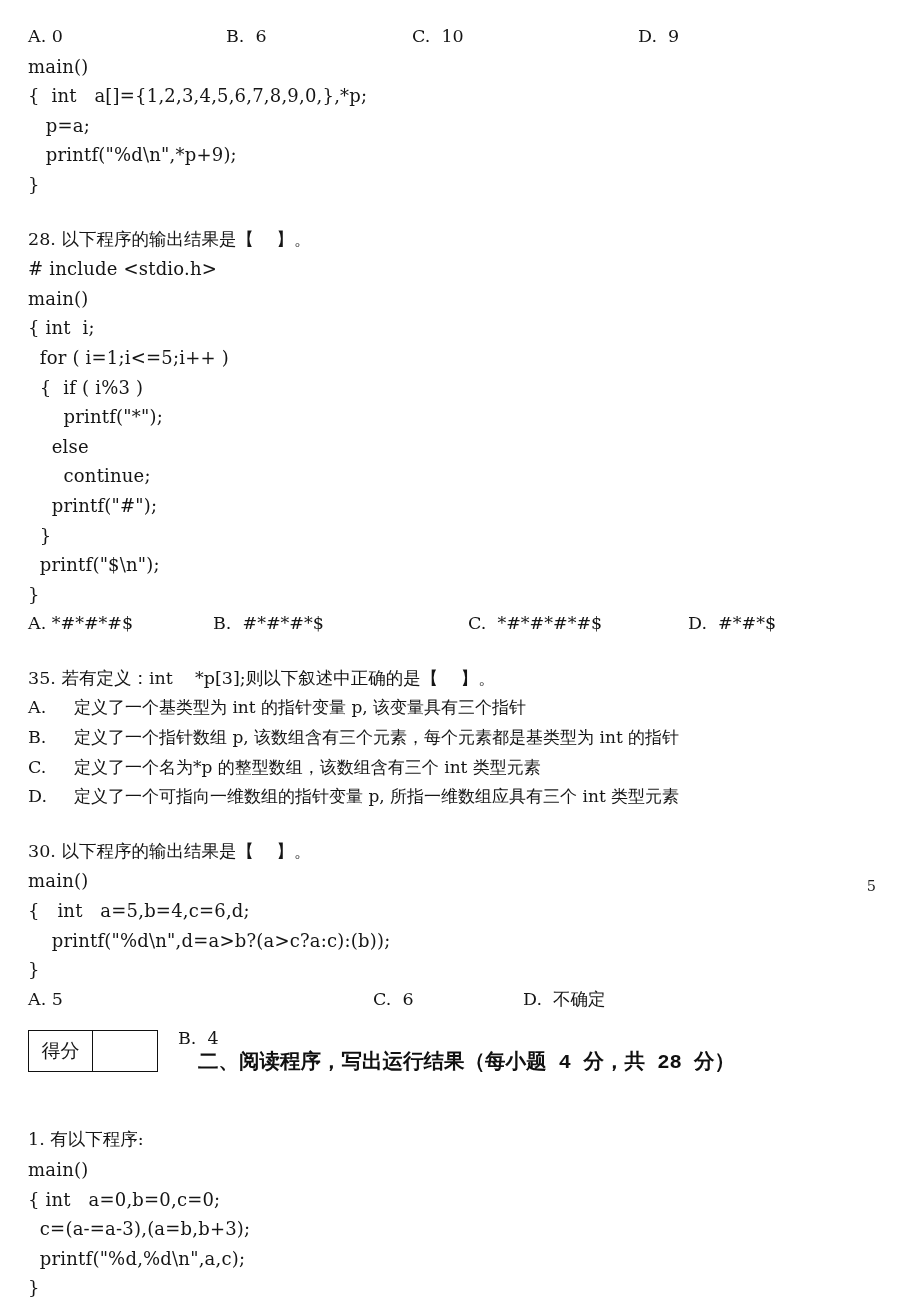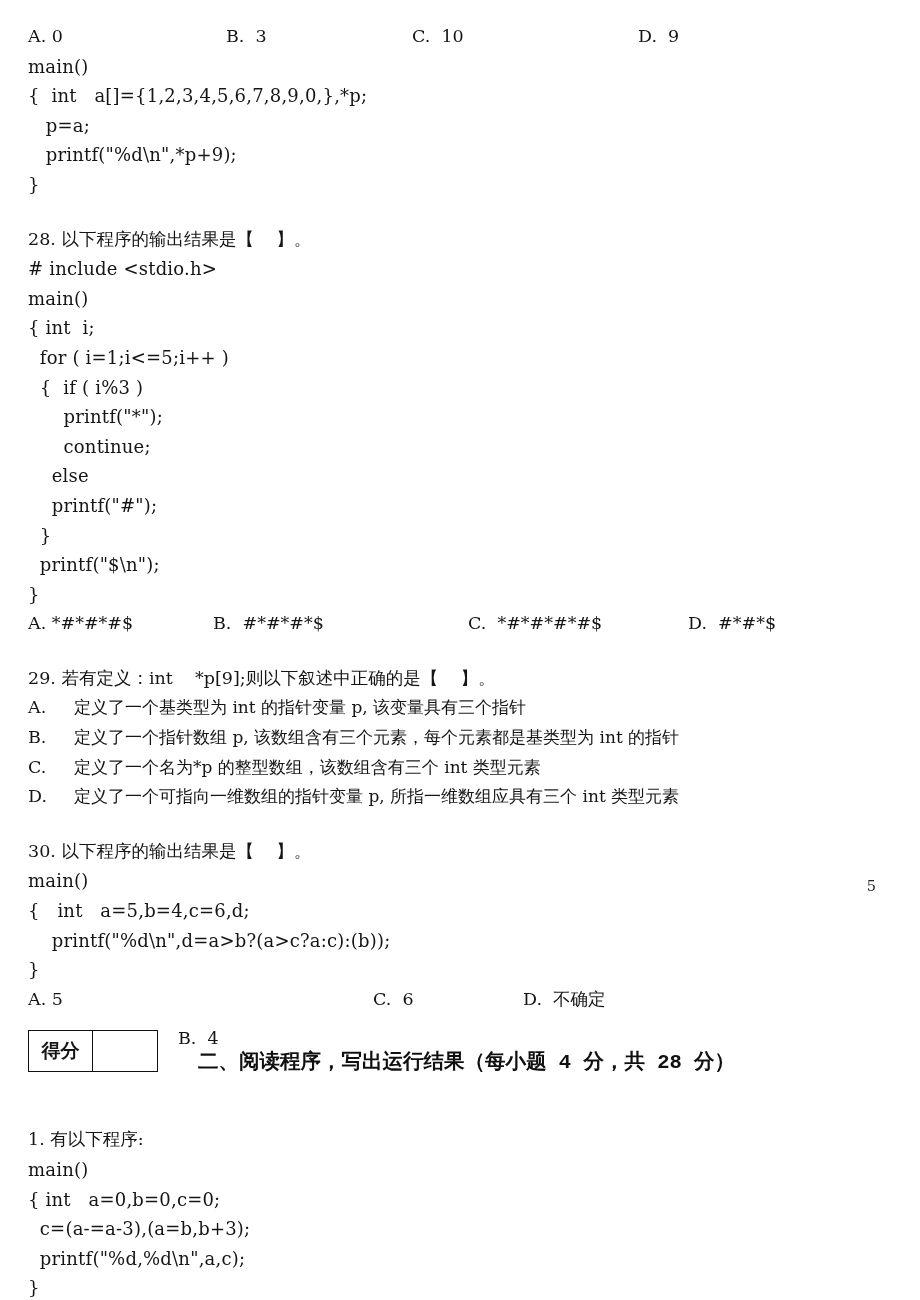--- a/index.html
+++ b/index.html
@@ -97,21 +97,21 @@
     display: flex;
     box-sizing: border-box;
   }
   .score-label {
     width: 64px;
     border-right: 1.6px solid #111;
     display: flex;
     align-items: center;
     justify-content: center;
     font-family: "DejaVu Sans", "Liberation Sans", sans-serif;
-    font-weight: bold;
+    font-weight: normal;
     font-size: 19px;
     box-sizing: border-box;
   }
   .score-value {
     flex: 1;
     display: flex;
     align-items: center;
     justify-content: center;
     font-family: "DejaVu Sans", sans-serif;
     font-size: 18px;
@@ -140,56 +140,56 @@
     color: #222;
   }
 </style>
 </head>
 <body>
 
 <div class="page">
 
   <div class="optrow">
     <span style="left:0px;">A. 0</span>
-    <span style="left:198px;">B.  3</span>
+    <span style="left:198px;">B.  6</span>
     <span style="left:384px;">C.  10</span>
     <span style="left:610px;">D.  9</span>
   </div>
 
   <div>
     <div class="code">main()</div>
     <div class="code">{  int   a[]={1,2,3,4,5,6,7,8,9,0,},*p;</div>
     <div class="code">   p=a;</div>
     <div class="code">   printf("%d\n",*p+9);</div>
     <div class="code">}</div>
   </div>
 
   <div class="mixed">28. 以下程序的输出结果是【    】。</div>
   <div>
     <div class="code"># include &lt;stdio.h&gt;</div>
     <div class="code">main()</div>
     <div class="code">{ int  i;</div>
     <div class="code">  for ( i=1;i&lt;=5;i++ )</div>
     <div class="code">  {  if ( i%3 )</div>
     <div class="code">      printf("*");</div>
+    <div class="code">    else</div>
     <div class="code">      continue;</div>
-    <div class="code">    else</div>
     <div class="code">    printf("#");</div>
     <div class="code">  }</div>
     <div class="code">  printf("$\n");</div>
     <div class="code">}</div>
   </div>
   <div class="optrow">
     <span style="left:0px;">A. *#*#*#$</span>
     <span style="left:185px;">B.  #*#*#*$</span>
     <span style="left:440px;">C.  *#*#*#*#$</span>
     <span style="left:660px;">D.  #*#*$</span>
   </div>
 
-  <div class="mixed">29. 若有定义：int    *p[9];则以下叙述中正确的是【    】。</div>
+  <div class="mixed">35. 若有定义：int    *p[3];则以下叙述中正确的是【    】。</div>
   <div class="choice">
     <span class="tag">A.</span>
     <span class="body">定义了一个基类型为 int 的指针变量 p, 该变量具有三个指针</span>
   </div>
   <div class="choice">
     <span class="tag">B.</span>
     <span class="body">定义了一个指针数组 p, 该数组含有三个元素，每个元素都是基类型为 int 的指针</span>
   </div>
   <div class="choice">
     <span class="tag">C.</span>

